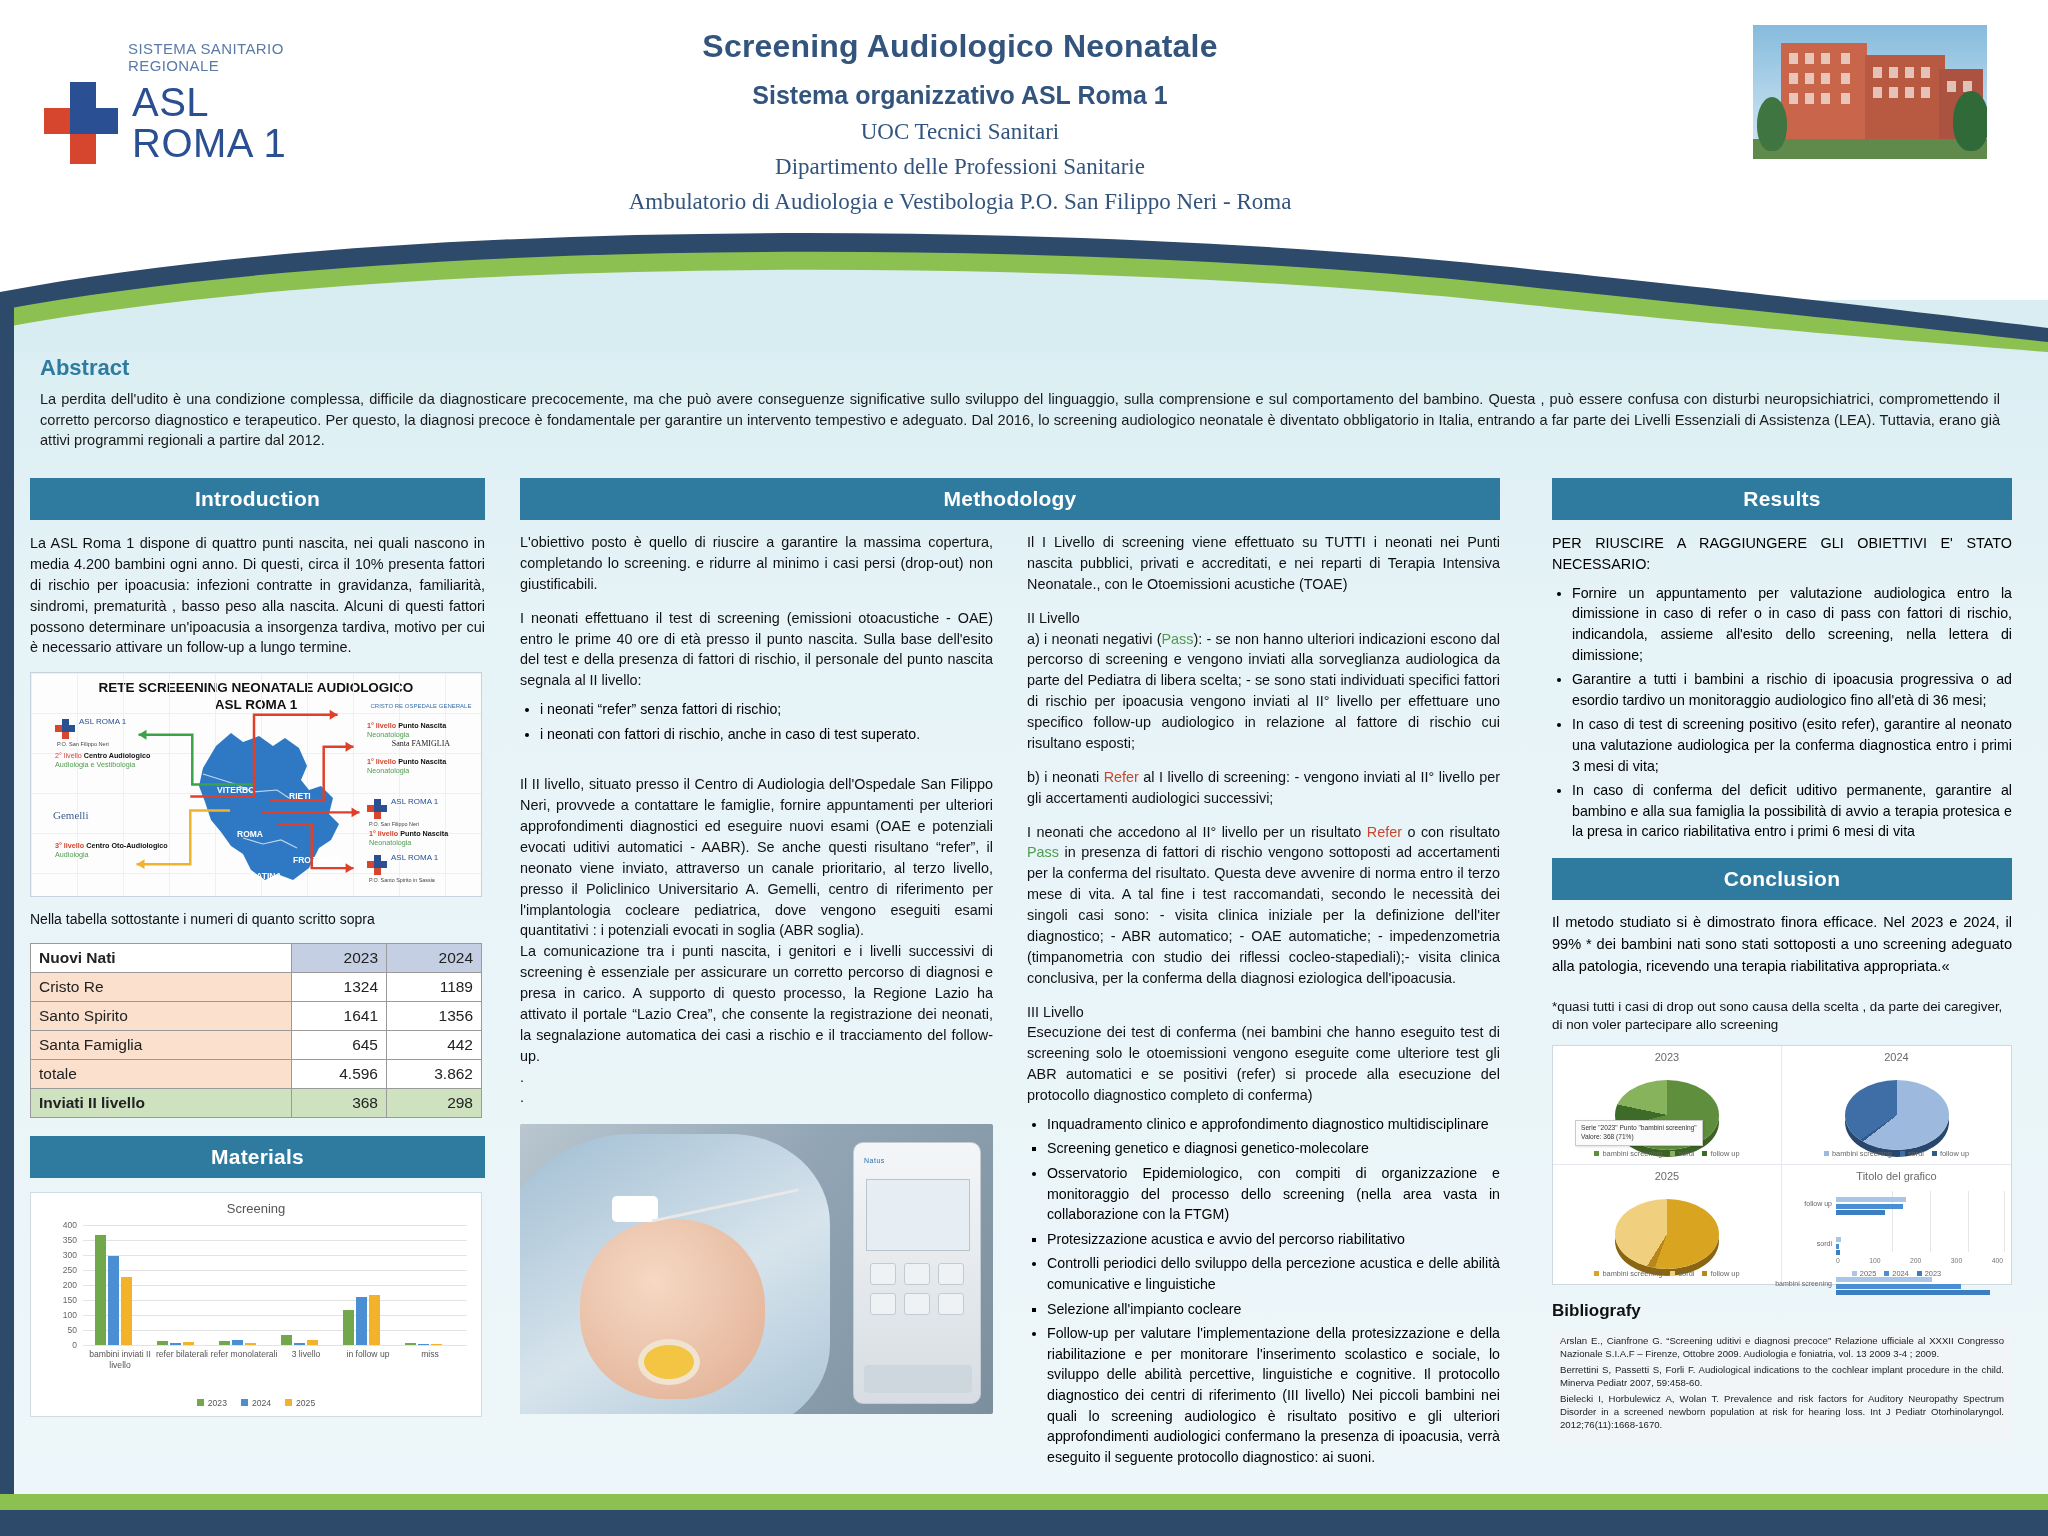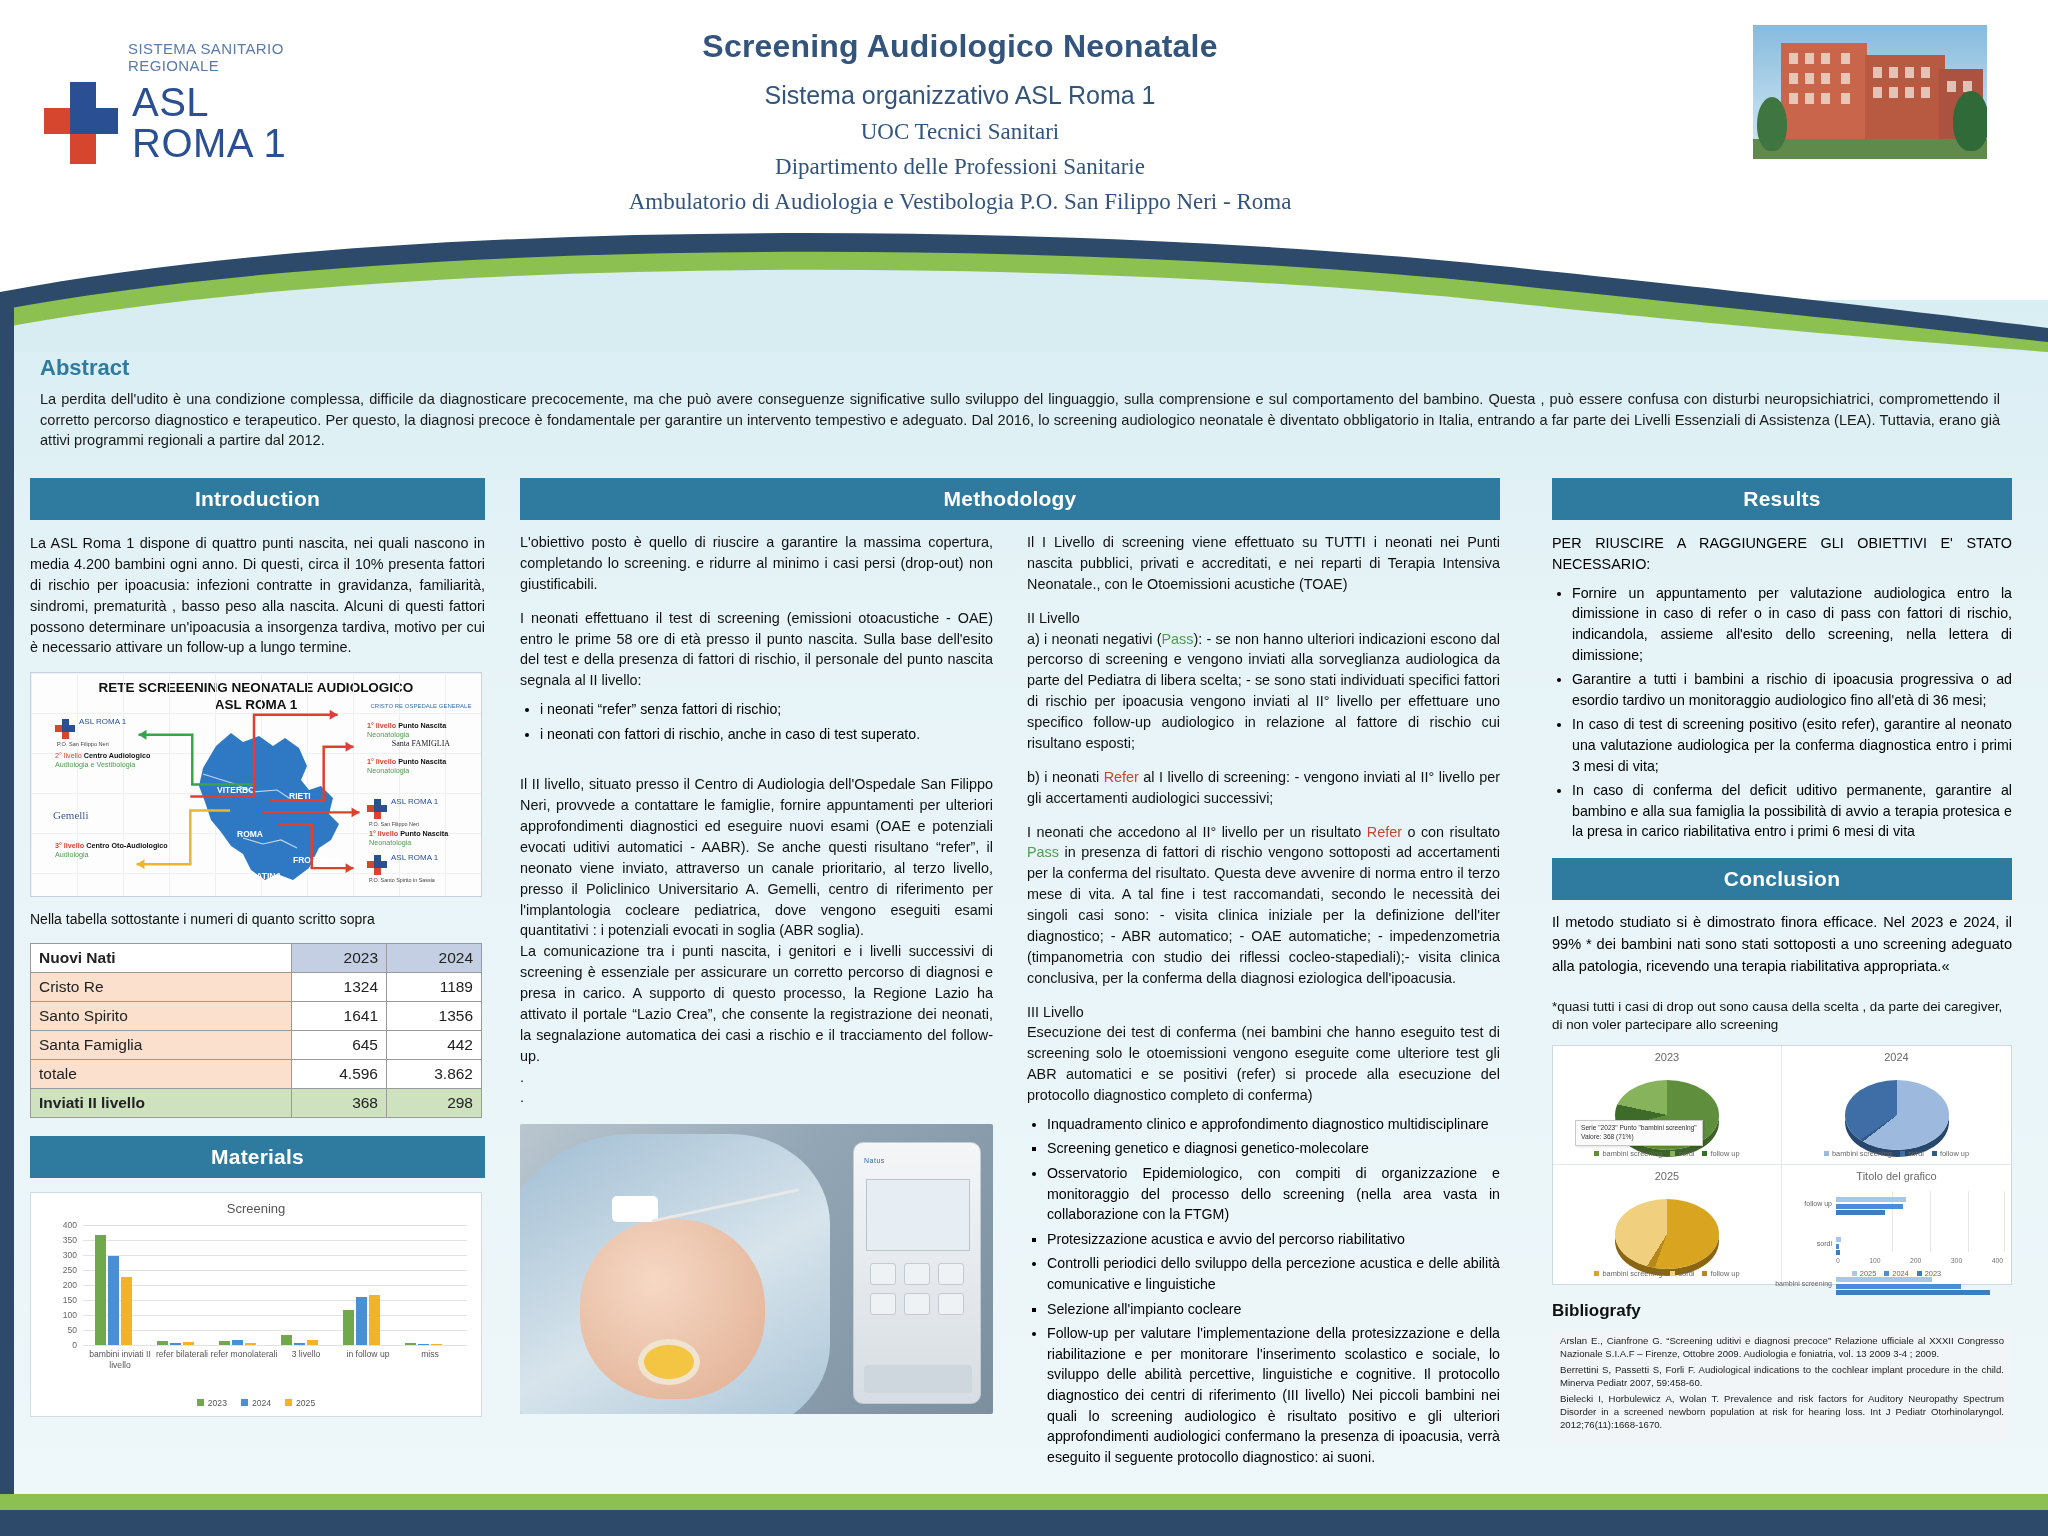--- a/index.html
+++ b/index.html
@@ -26,21 +26,21 @@
   .cr-blue-v { left: 30px; top: 0px; width: 26px; height: 78px; background: #2a4f93; }
   .cr-blue-h { left: 30px; top: 26px; width: 48px; height: 26px; background: #2a4f93; }
   .cr-red-l { left: 4px; top: 26px; width: 26px; height: 26px; background: #d6452e; }
   .cr-red-b { left: 30px; top: 52px; width: 26px; height: 30px; background: #d6452e; }
   #logo-text { margin-left: 14px; color: #2a4f93; line-height: 1.02; }
   #logo-text .l1 { font-size: 40px; letter-spacing: .5px; }
   #logo-text .l2 { font-size: 40px; letter-spacing: .5px; }
 
   #title-block { position: absolute; left: 420px; top: 28px; width: 1080px; text-align: center; color: #2e4a6b; }
   #poster-title { font-size: 32px; font-weight: bold; color: #33547d; letter-spacing: .2px; }
-  #poster-sub { font-size: 25px; font-weight: normal; color: #33547d; margin-top: 16px; }
+  #poster-sub { font-size: 25px; font-weight: bold; color: #33547d; margin-top: 16px; }
   #authors { font-size: 22px; font-style: italic; color: #33547d; margin-top: 12px; }
   #dept, #uoc, #amb {
     font-family: "Liberation Serif", serif; font-size: 23px; color: #33547d; margin-top: 9px;
   }
 
   #bldg {
     position: absolute; right: 58px; top: 22px; width: 240px; height: 140px;
     border: 3px solid #ffffff; overflow: hidden; background: #8fb9d9;
   }
   #bldg .sky { position: absolute; inset: 0; background: linear-gradient(#86bbdd 0%, #b8d8ec 60%, #cfe3ef 100%); }
@@ -489,21 +489,21 @@
   </div>
 
   <div class="col" id="col-meth">
     <div class="sec-head">Methodology</div>
 
     <div class="mcols">
 
       <div class="mcol">
         <div class="ptxt">L'obiettivo posto è quello di riuscire a garantire la massima copertura, completando lo screening. e ridurre al minimo i casi persi (drop-out) non giustificabili.</div>
         <div class="gap"></div>
-        <div class="ptxt">I neonati effettuano il test di screening (emissioni otoacustiche - OAE) entro le prime 58 ore di età presso il punto nascita. Sulla base dell'esito del test e della presenza di fattori di rischio, il personale del punto nascita segnala al II livello:</div>
+        <div class="ptxt">I neonati effettuano il test di screening (emissioni otoacustiche - OAE) entro le prime 40 ore di età presso il punto nascita. Sulla base dell'esito del test e della presenza di fattori di rischio, il personale del punto nascita segnala al II livello:</div>
         <ul class="bul">
           <li>i neonati “refer” senza fattori di rischio;</li>
           <li>i neonati con fattori di rischio, anche in caso di test superato.</li>
         </ul>
         <div class="gap" style="height:26px"></div>
         <div class="ptxt">Il II livello, situato presso il Centro di Audiologia dell'Ospedale San Filippo Neri, provvede a contattare le famiglie, fornire appuntamenti per ulteriori approfondimenti diagnostici ed eseguire nuovi esami (OAE e potenziali evocati uditivi automatici - AABR). Se anche questi risultano “refer”, il neonato viene inviato, attraverso un canale prioritario, al terzo livello, presso il Policlinico Universitario A. Gemelli, centro di riferimento per l'implantologia cocleare pediatrica, dove vengono eseguiti esami quantitativi : i potenziali evocati in soglia (ABR soglia).</div>
         <div class="ptxt">La comunicazione tra i punti nascita, i genitori e i livelli successivi di screening è essenziale per assicurare un corretto percorso di diagnosi e presa in carico. A supporto di questo processo, la Regione Lazio ha attivato il portale “Lazio Crea”, che consente la registrazione dei neonati, la segnalazione automatica dei casi a rischio e il tracciamento del follow-up.</div>
         <div class="ptxt">.</div>
         <div class="ptxt">.</div>
 

